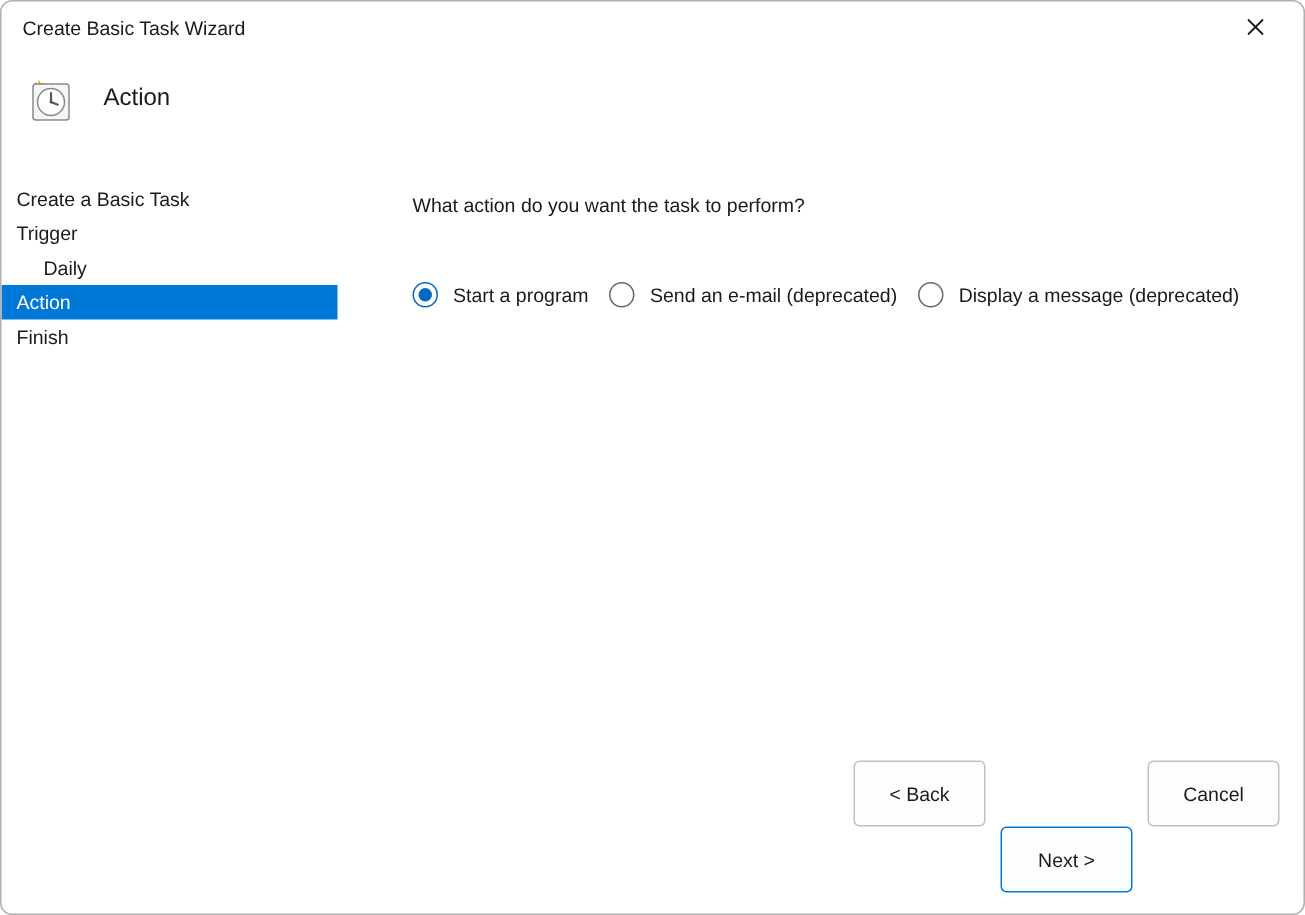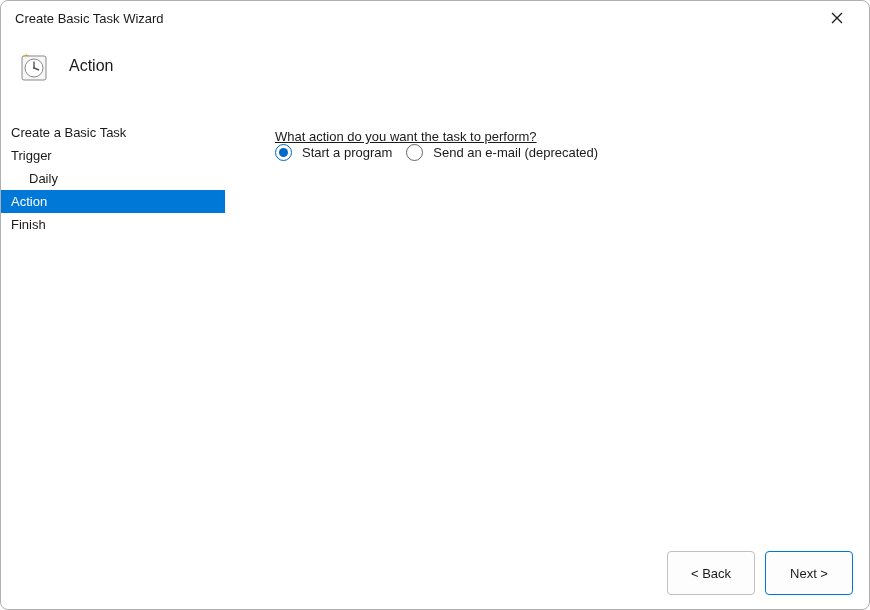--- a/index.html
+++ b/index.html
@@ -82,21 +82,21 @@
       background: #0078d7;
       color: #ffffff;
     }
     .main {
       flex: 1;
       padding: 18px 24px 0 50px;
     }
     .main-question {
       font-size: 13px;
       color: #1a1a1a;
-      text-decoration: underline;
+      margin-bottom: 44px;
     }
     .radio-group {
       display: flex;
       flex-direction: row;
       gap: 14px;
     }
     .radio-row {
       display: flex;
       align-items: center;
       gap: 10px;
@@ -140,20 +140,21 @@
       background: #fdfdfd;
       font-size: 13px;
       color: #1a1a1a;
       cursor: pointer;
       display: flex;
       align-items: center;
       justify-content: center;
     }
     .btn.primary {
       border: 1.5px solid #0078d7;
+      margin-top: 44px;
     }
     .container {
       position: relative;
       width: 100%;
       height: 100%;
       border-radius: 23px;
     }
   </style>
 </head>
 <body>
@@ -204,21 +205,28 @@
               <span class="dot"></span>
             </span>
           <span class="radio-label">Start a program</span>
         </label>
         <label class="radio-row">
           <span class="radio">
               <span class="dot"></span>
             </span>
           <span class="radio-label">Send an e-mail (deprecated)</span>
         </label>
+        <label class="radio-row">
+          <span class="radio">
+              <span class="dot"></span>
+            </span>
+          <span class="radio-label">Display a message (deprecated)</span>
+        </label>
       </div>
     </div>
   </div>
 
   <div class="footer">
     <button class="btn">&lt; Back</button>
     <button class="btn primary">Next &gt;</button>
+    <button class="btn">Cancel</button>
   </div>
 </div>
 
 </body></html>

